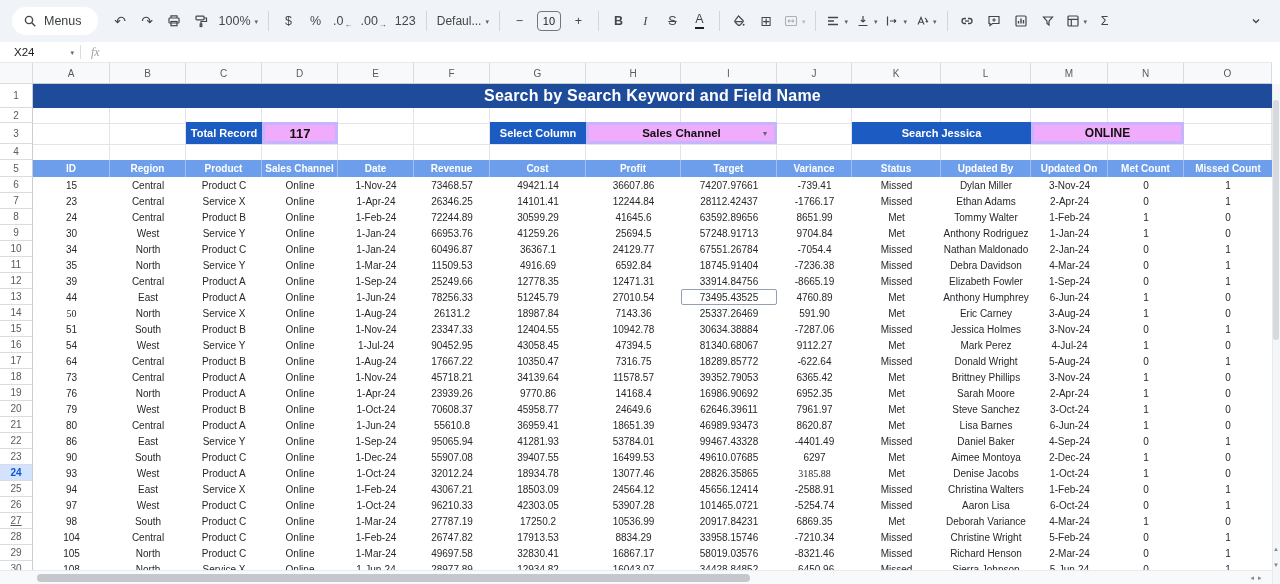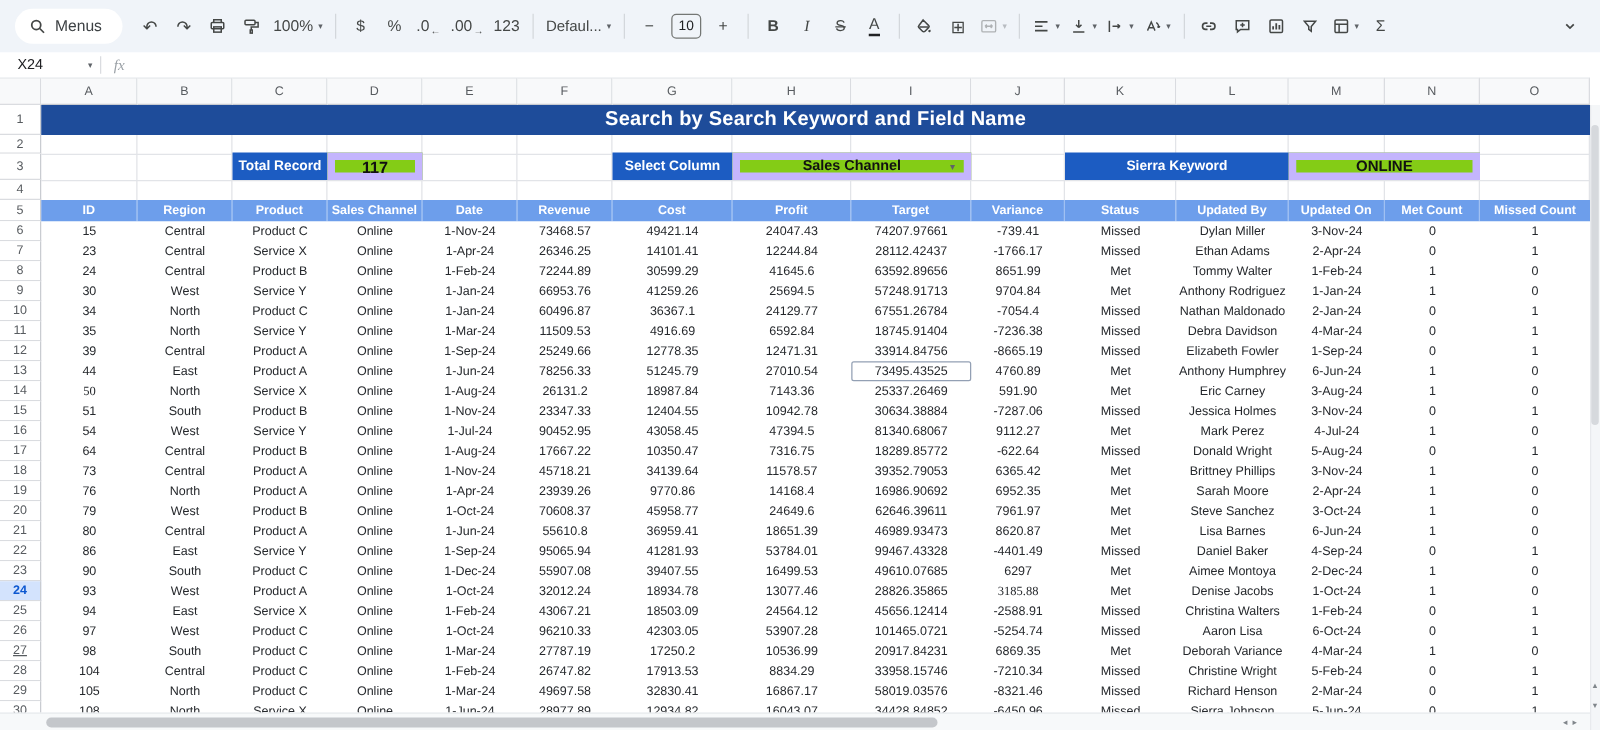--- a/index.html
+++ b/index.html
@@ -51,21 +51,21 @@
   .rowh{width:33px;border-bottom:1px solid var(--hdrline);border-right:1px solid #c9ccd1;
         font-size:10px;color:#575b5f;display:flex;align-items:center;justify-content:center;background:#fff}
   .rowh.sel{background:var(--selrow-bg);color:var(--selrow-tx);font-weight:bold}
 
   
   .banner{position:absolute;left:33px;top:84px;width:1239px;height:24px;background:var(--banner-bg);
           color:#fff;font-weight:bold;font-size:16px;display:flex;align-items:center;justify-content:center;letter-spacing:.2px}
   .gline{position:absolute;background:var(--gridline)}
   .ctl-label{position:absolute;background:var(--label-bg);color:#fff;font-weight:bold;font-size:11px;
              display:flex;align-items:center;justify-content:center}
-  .ctl-value{position:absolute;background:#84cc16;border:6px solid #c4b5fd;font-weight:bold;color:#111;
+  .ctl-value{position:absolute;background:#f0abfc;border:3px solid #c4b5fd;font-weight:bold;color:#111;
              display:flex;align-items:center;justify-content:center}
   .ctl-value .dd{position:absolute;right:7px;font-size:8px;color:#5f6368;font-weight:normal}
 
   #table{position:absolute;left:33px;top:160px;width:1239px}
   .trow{display:flex;height:16px}
   .trow.thead{height:17px}
   .tcell{height:100%;display:flex;align-items:center;justify-content:center;font-size:10px;
          color:#25282c;white-space:nowrap;overflow:hidden}
   .thead .tcell{background:var(--thead-bg);color:#fff;font-weight:bold;border-right:1px solid rgba(255,255,255,.35)}
   .thead .tcell:last-child{border-right:none}
@@ -363,21 +363,21 @@
 
 <div class="ctl-label" id="total-record-label" style="left:186px;top:122px;width:76px;height:22px">Total Record</div>
 <div class="ctl-value" id="total-record-value" style="left:262px;top:122px;width:76px;height:22px;font-size:13px">117</div>
 
 <div class="ctl-label" style="left:490px;top:122px;width:96px;height:22px">Select Column</div>
 <div class="ctl-value" style="left:586px;top:122px;width:191px;height:22px;font-size:11.5px">
   <span>Sales Channel</span>
   <span class="dd">▾</span>
 </div>
 
-<div class="ctl-label" style="left:852px;top:122px;width:179px;height:22px">Sierra Keyword</div>
+<div class="ctl-label" style="left:852px;top:122px;width:179px;height:22px">Search Jessica</div>
 <div class="ctl-value" style="left:1031px;top:122px;width:153px;height:22px;font-size:12px">ONLINE</div>
 
 <div id="table">
     <div class="trow thead">
       <div class="tcell" style="width: 77px;">ID</div>
       <div class="tcell" style="width: 76px;">Region</div>
       <div class="tcell" style="width: 76px;">Product</div>
       <div class="tcell" style="width: 76px;">Sales Channel</div>
       <div class="tcell" style="width: 76px;">Date</div>
       <div class="tcell" style="width: 76px;">Revenue</div>
@@ -392,21 +392,21 @@
       <div class="tcell" style="width: 88px;">Missed Count</div>
     </div>
     <div class="trow">
       <div class="tcell" style="width: 77px;">15</div>
       <div class="tcell" style="width: 76px;">Central</div>
       <div class="tcell" style="width: 76px;">Product C</div>
       <div class="tcell" style="width: 76px;">Online</div>
       <div class="tcell" style="width: 76px;">1-Nov-24</div>
       <div class="tcell" style="width: 76px;">73468.57</div>
       <div class="tcell" style="width: 96px;">49421.14</div>
-      <div class="tcell" style="width: 95px;">24047.43</div>
+      <div class="tcell" style="width: 95px;">36607.86</div>
       <div class="tcell" style="width: 96px;">74207.97661</div>
       <div class="tcell" style="width: 75px;">-739.41</div>
       <div class="tcell" style="width: 89px;">Missed</div>
       <div class="tcell" style="width: 90px;">Dylan Miller</div>
       <div class="tcell" style="width: 77px;">3-Nov-24</div>
       <div class="tcell" style="width: 76px;">0</div>
       <div class="tcell" style="width: 88px;">1</div>
     </div>
     <div class="trow">
       <div class="tcell" style="width: 77px;">23</div>

